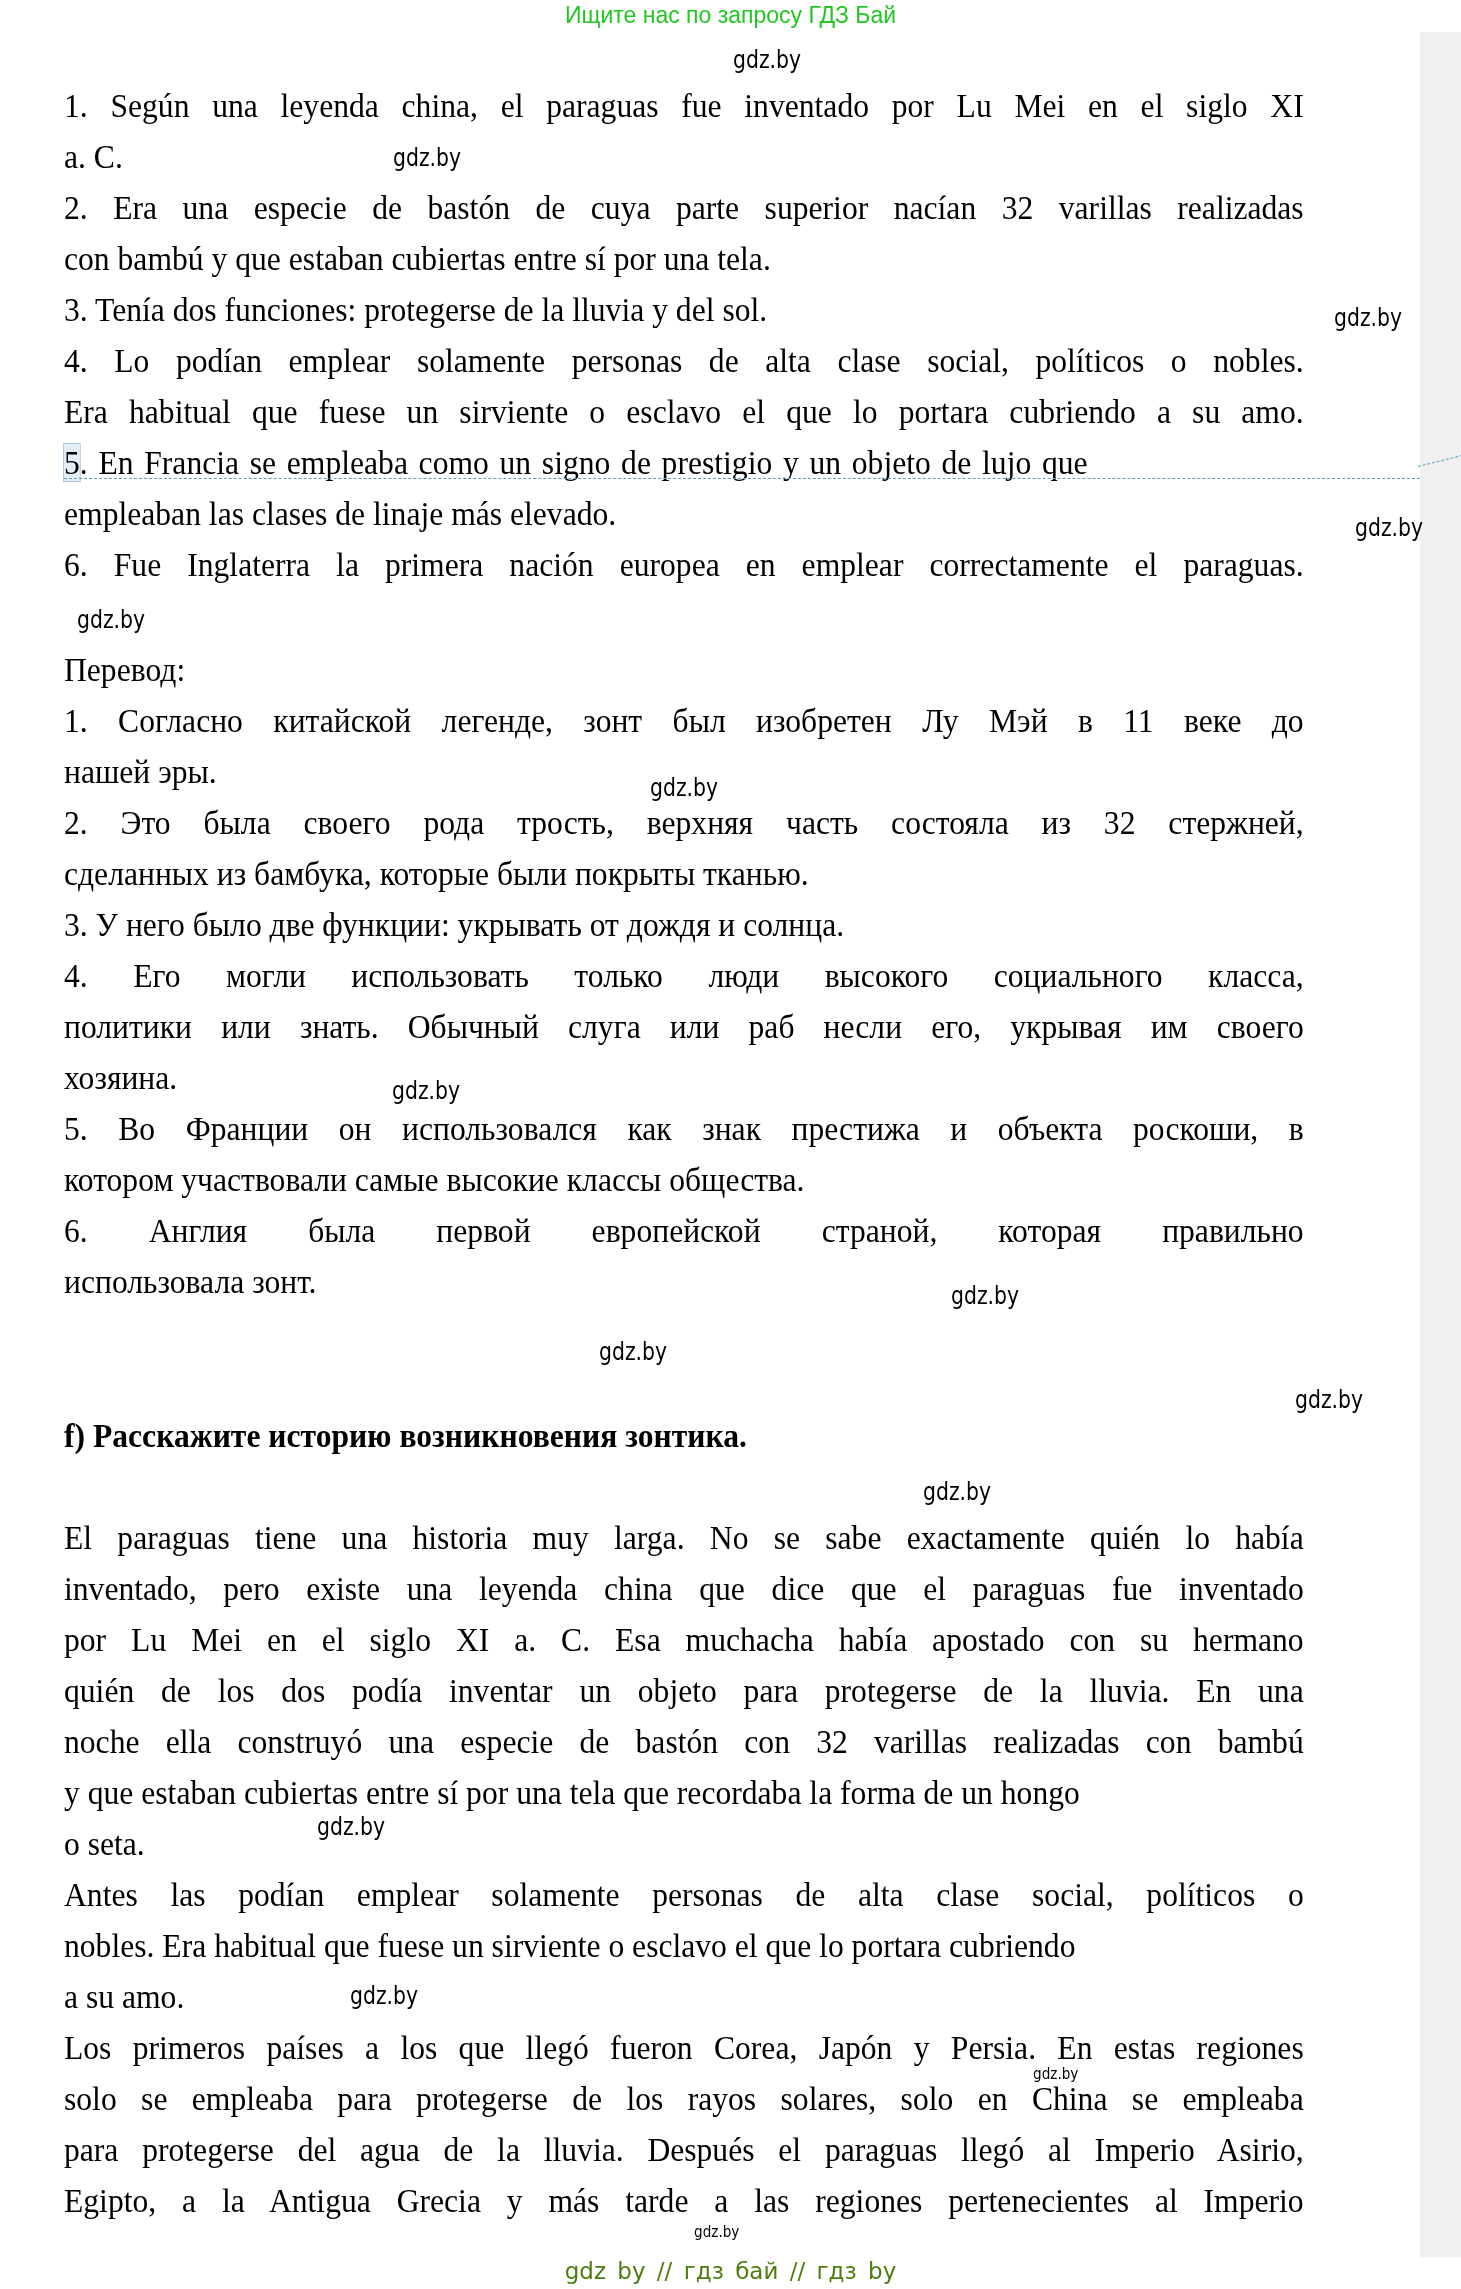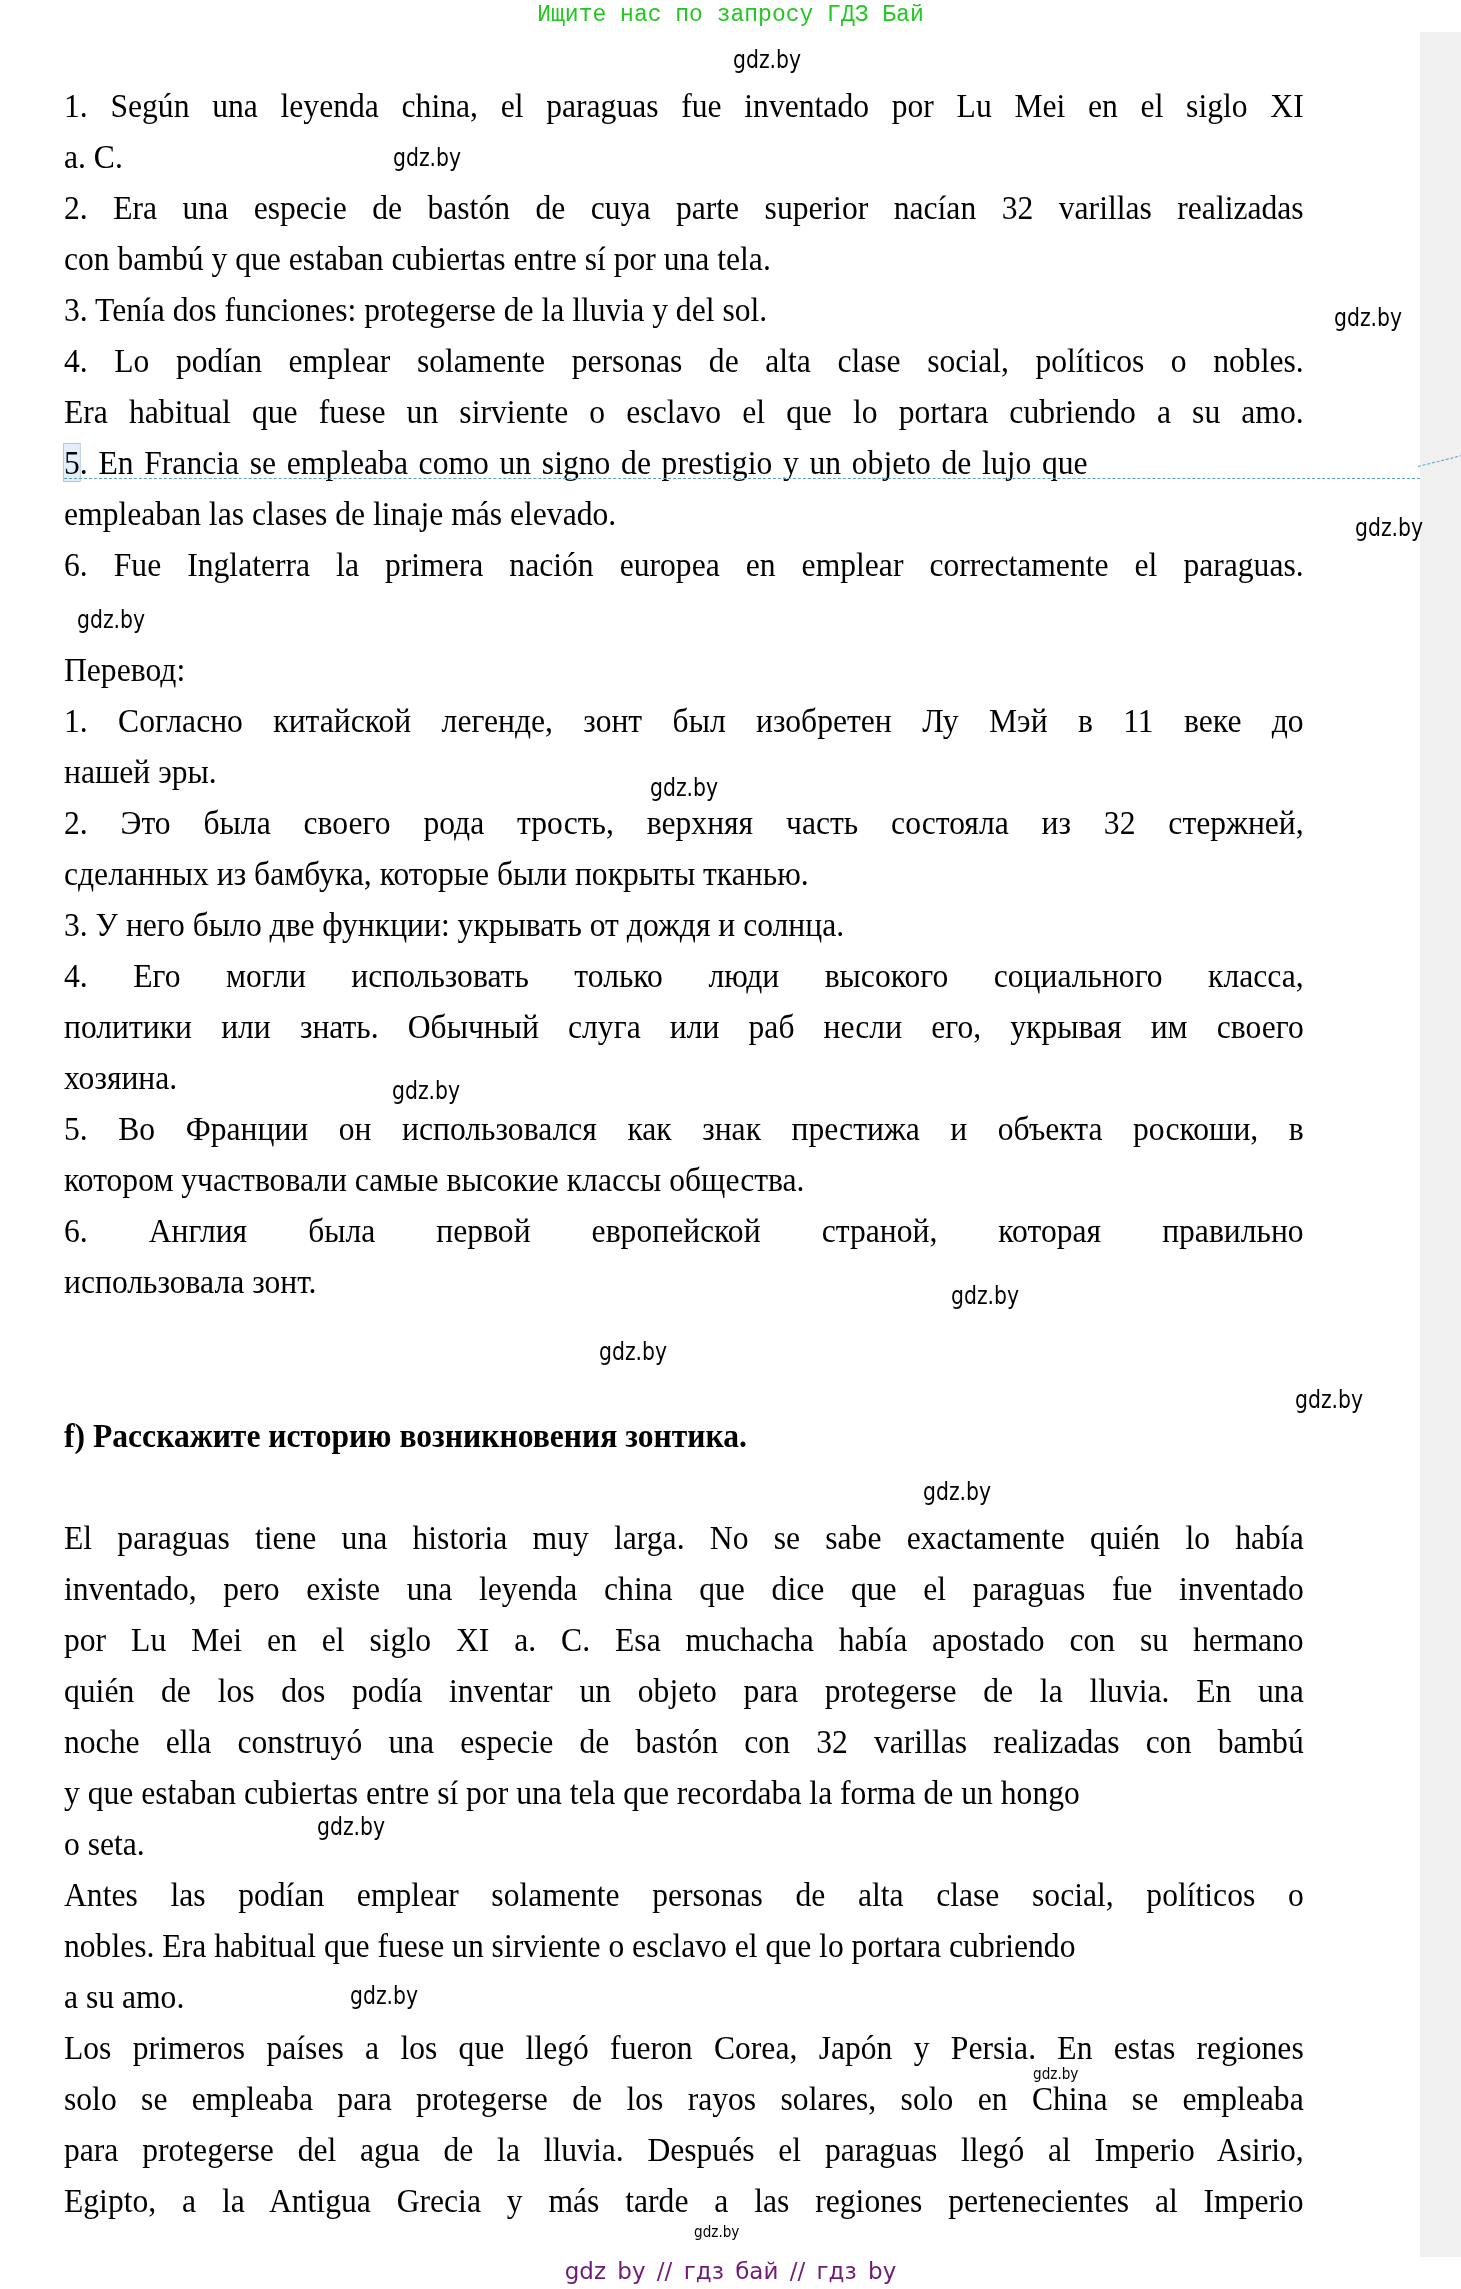--- a/index.html
+++ b/index.html
@@ -1,21 +1,21 @@
 <!DOCTYPE html>
 <html><head>
 <meta charset="utf-8">
 <style>
   html, body { margin:0; padding:0; }
   body { width:1461px; height:2289px; position:relative; background:#ffffff; overflow:hidden; }
   .side-panel { position:absolute; left:1420px; top:32px; width:41px; height:2225px; background:#f0f0f0; }
   .header-ad { position:absolute; left:0; width:1461px; top:0; height:30px; text-align:center;
-    font-family:Liberation Mono, monospace; font-size:23px; line-height:30px; color:#22c722; }
+    font-family:Liberation Sans, sans-serif; font-size:23px; line-height:30px; color:#22c722; }
   .footer-ad { position:absolute; left:0; width:1461px; top:2256px; height:30px; text-align:center;
-    font-family:"DejaVu Sans", sans-serif; font-size:23px; line-height:30px; color:#701a75; word-spacing:4px; }
+    font-family:"DejaVu Sans", sans-serif; font-size:23px; line-height:30px; color:#4d7c0f; word-spacing:4px; }
   .line { position:absolute; left:64px; width:1333px; height:51px; line-height:51px;
     font-family:"Liberation Serif", serif; font-size:34px; color:#000; white-space:nowrap;
     transform:scaleX(0.93); transform-origin:left center; }
   .line.j { text-align:justify; text-align-last:justify; }
   .line.b { font-weight:bold; }
   .wm { position:absolute; font-family:"DejaVu Sans", sans-serif; font-size:24px; line-height:30px; color:#000;
     transform:scaleX(0.85); transform-origin:left center; }
   .wm.small { font-size:16px; line-height:20px; }
   .hl { outline:1.5px solid #a8c8e0; background:#e3eef8; }
   .comment-line { position:absolute; left:64px; top:478px; width:1356px; border-top:1.5px dashed #5aa0c0; }

